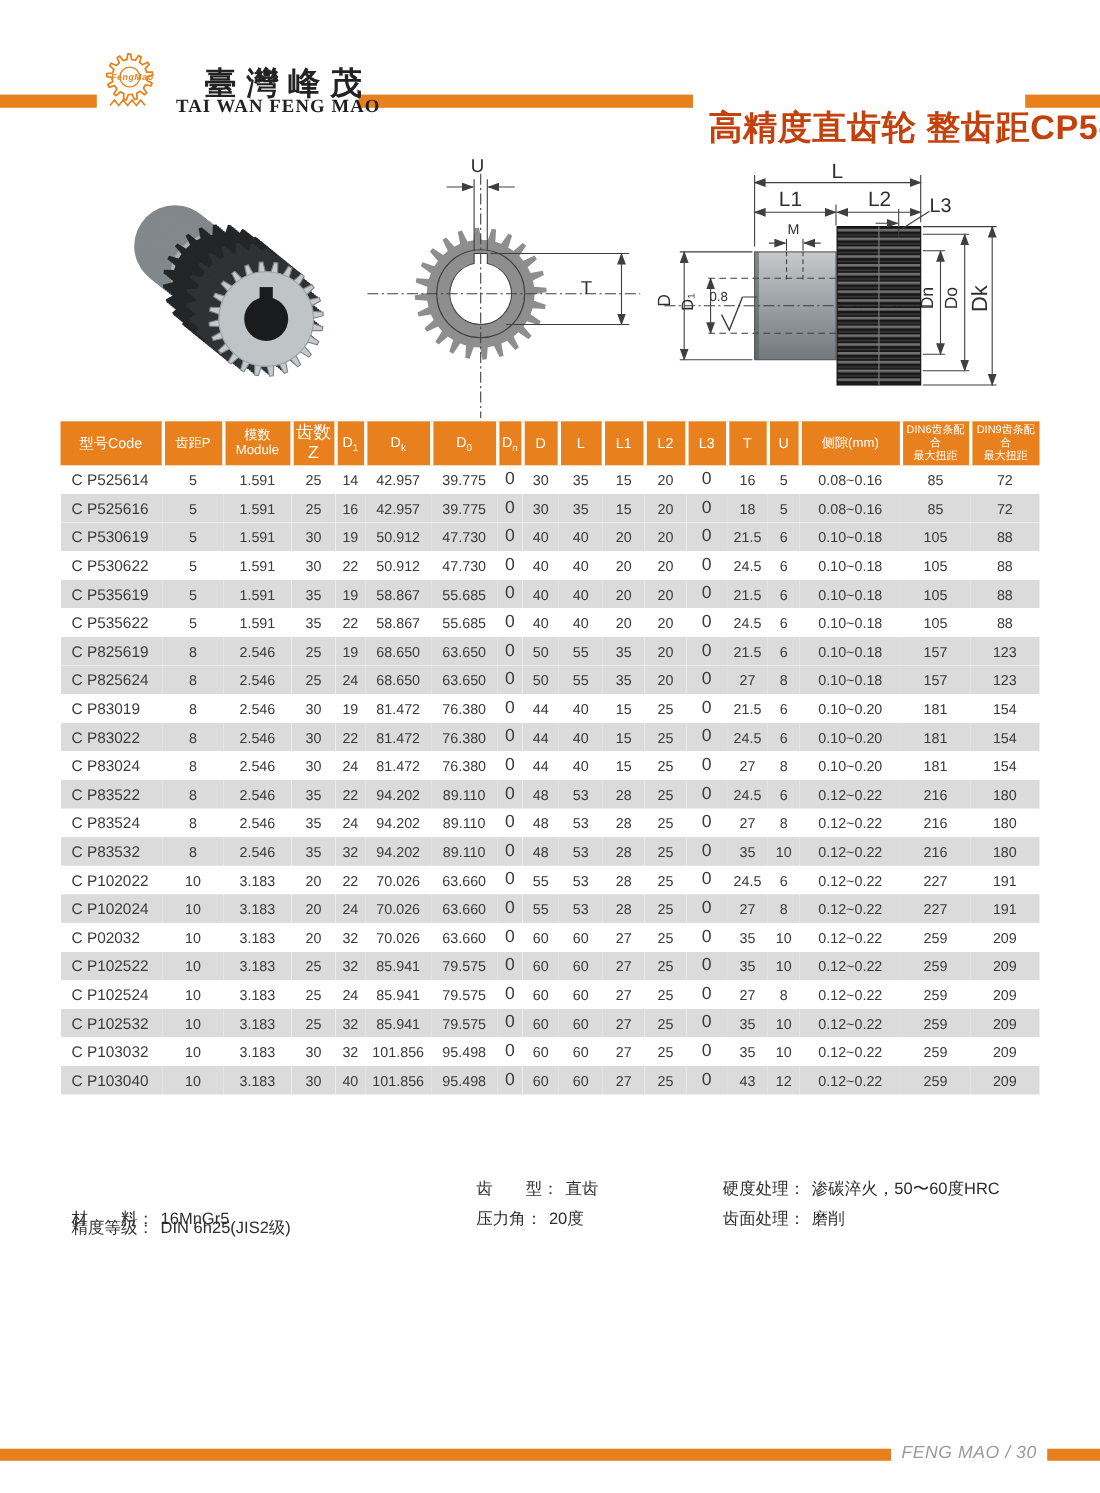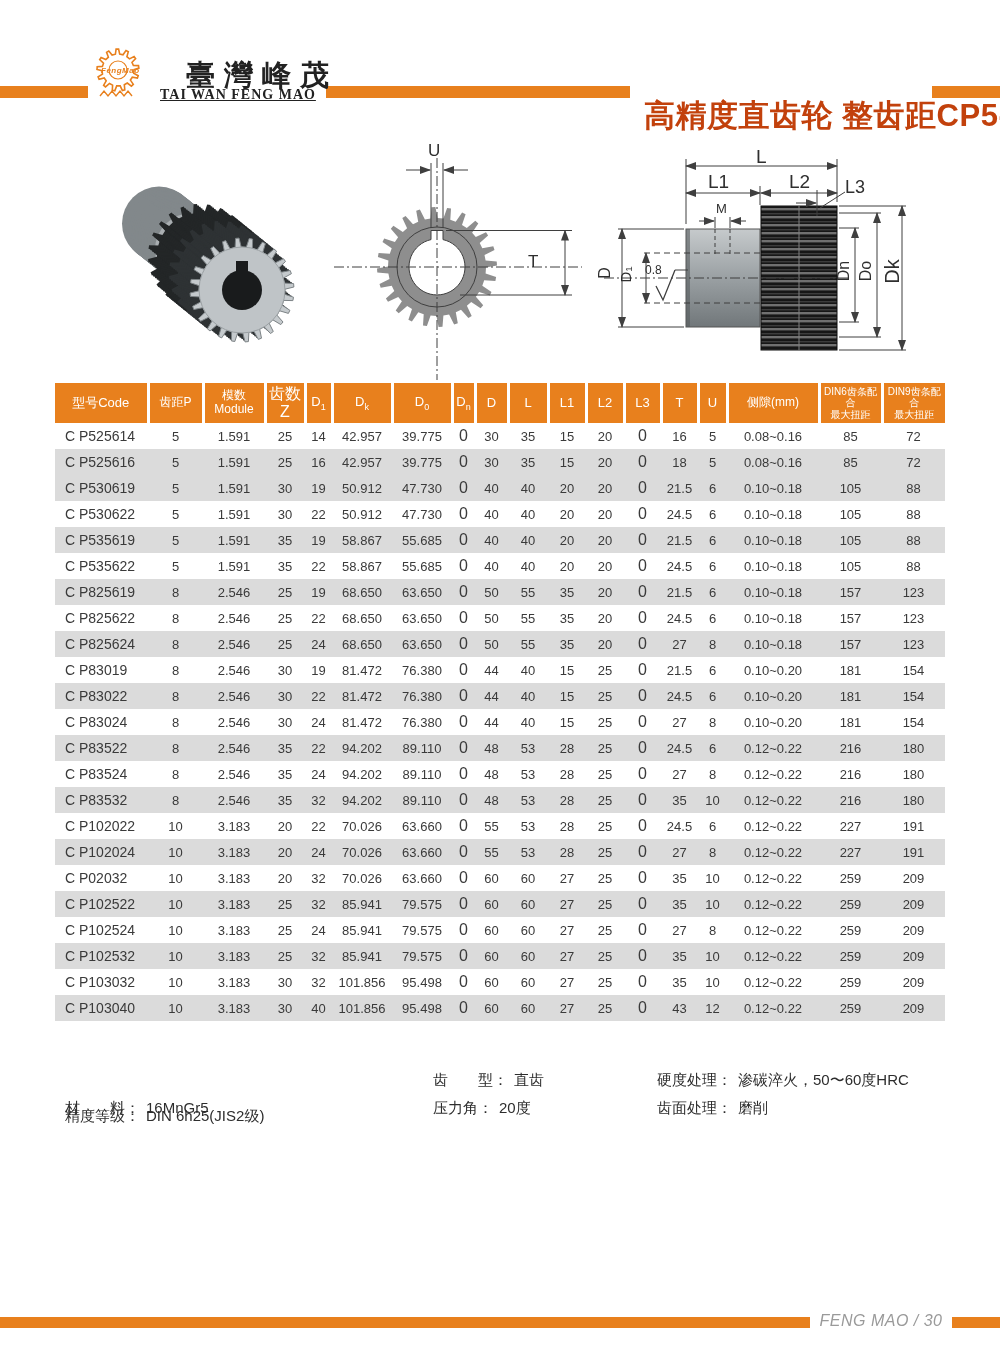--- a/index.html
+++ b/index.html
@@ -11,21 +11,21 @@
   .accent-bar{ position:absolute; background:var(--accent); height:12px; }
   .bar-top-left{ left:0; top:86px; width:88px; }
   .bar-top-mid{ left:326px; top:86px; width:304px; }
   .bar-top-right{ left:932px; top:86px; width:68px; }
   .logo-icon{ position:absolute; left:92px; top:47px; width:52px; height:58px; }
   .logo-mark{ position:absolute; left:101px; top:66px; font-size:8px; font-style:italic;
               color:var(--accent); font-weight:bold; letter-spacing:.5px; }
   .brand-zh{ position:absolute; left:160px; top:56px; font-family:"Liberation Serif","DejaVu Serif",serif;
              font-weight:bold; font-size:29px; letter-spacing:9px; color:#222; white-space:nowrap;margin-left:26px; }
   .brand-en{ position:absolute; left:160px; top:87px; font-family:"Liberation Serif","DejaVu Serif",serif;
-             font-weight:bold; font-size:14px; letter-spacing:1px; color:#222; white-space:nowrap;text-decoration:underline; }
+             font-weight:bold; font-size:17px; letter-spacing:1px; color:#222; white-space:nowrap; }
   .page-title{ position:absolute; left:644px; top:74px; font-size:31px; font-weight:bold; color:#c2410c;
                white-space:nowrap; letter-spacing:0.5px; }
 
   
   .draw{ position:absolute; }
   .draw-3d{ left:90px; top:140px; width:240px; height:225px; }
   .draw-front{ left:320px; top:130px; width:280px; height:255px; }
   .draw-section{ left:598px; top:128px; width:362px; height:255px; }
   .dim-label{ position:absolute; font-size:17px; color:#2f2f2f; white-space:nowrap; }
   .dim-label.small{ font-size:13px; }
@@ -399,40 +399,20 @@
           <td>55</td>
           <td>35</td>
           <td>20</td>
           <td class="zero">0</td>
           <td>21.5</td>
           <td>6</td>
           <td>0.10~0.18</td>
           <td>157</td>
           <td>123</td>
         </tr>
-        <tr>
-          <td class="c-code">C P825622</td>
-          <td>8</td>
-          <td>2.546</td>
-          <td>25</td>
-          <td>22</td>
-          <td>68.650</td>
-          <td>63.650</td>
-          <td class="zero">0</td>
-          <td>50</td>
-          <td>55</td>
-          <td>35</td>
-          <td>20</td>
-          <td class="zero">0</td>
-          <td>24.5</td>
-          <td>6</td>
-          <td>0.10~0.18</td>
-          <td>157</td>
-          <td>123</td>
-        </tr>
         <tr class="alt">
           <td class="c-code">C P825624</td>
           <td>8</td>
           <td>2.546</td>
           <td>25</td>
           <td>24</td>
           <td>68.650</td>
           <td>63.650</td>
           <td class="zero">0</td>
           <td>50</td>

